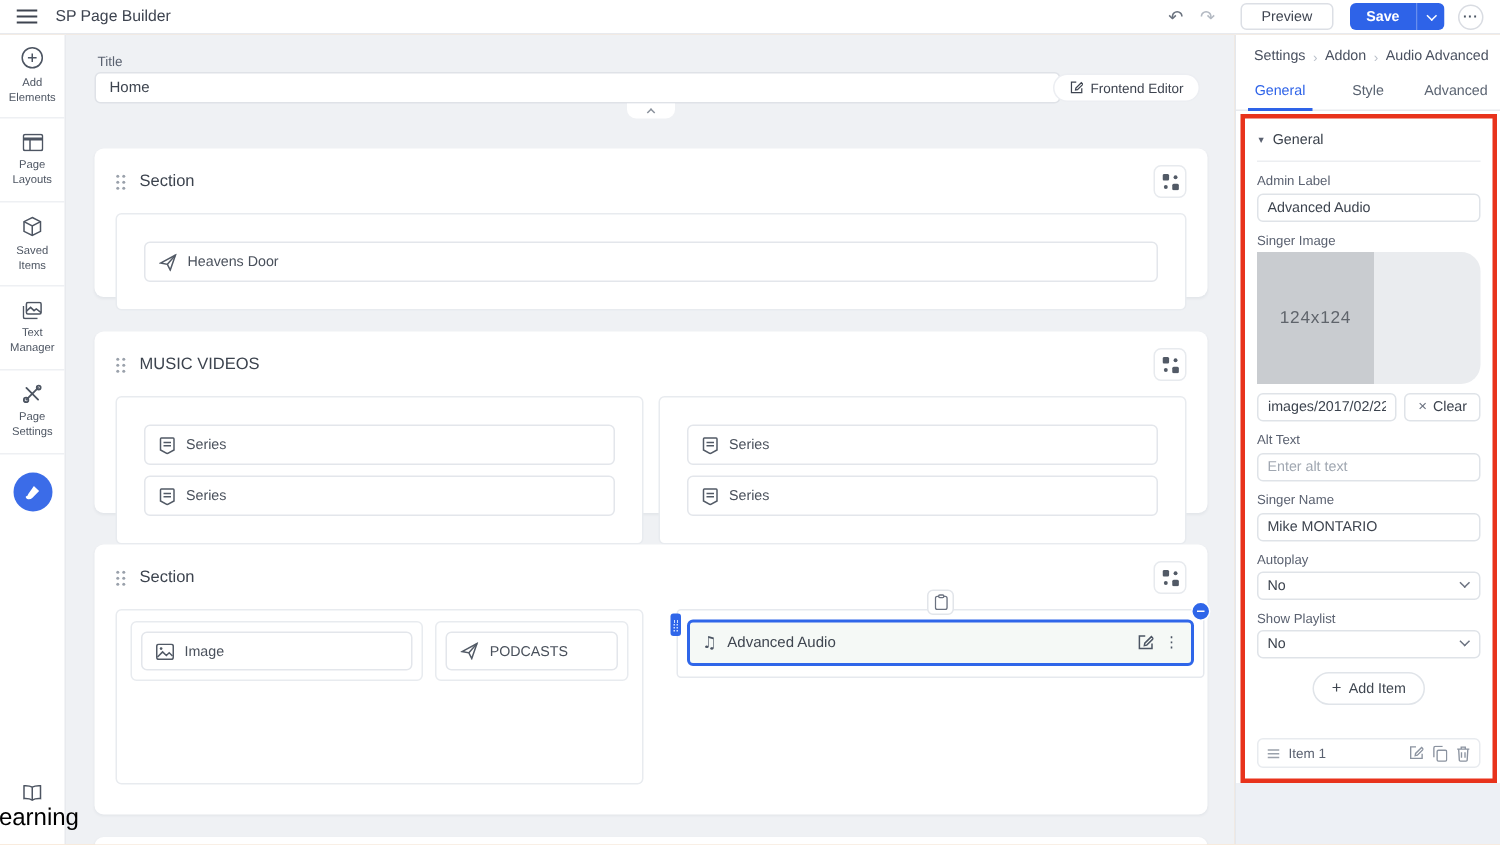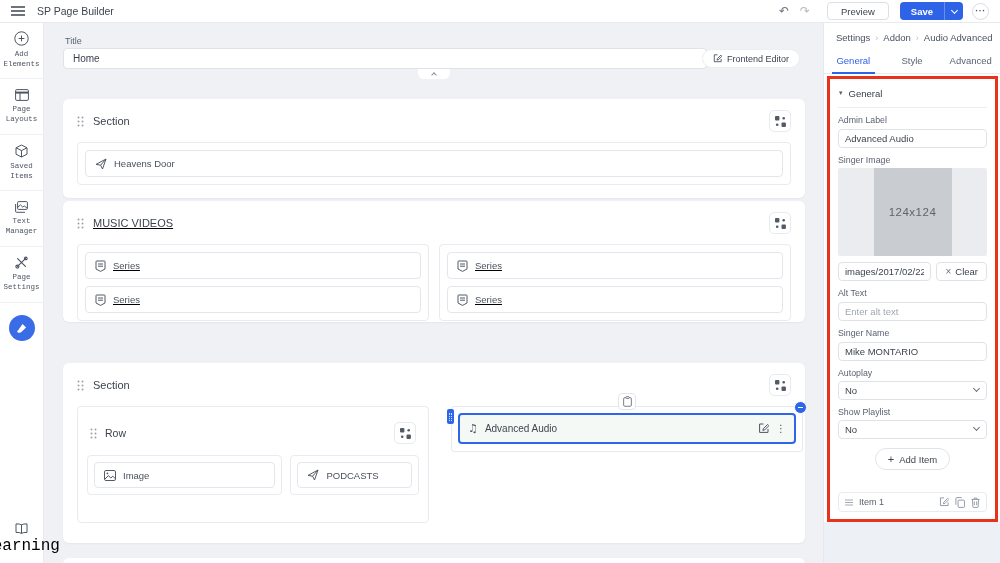--- a/index.html
+++ b/index.html
@@ -23,21 +23,21 @@
                 border-radius:0 4px 4px 0; display:flex; align-items:center; justify-content:center; color:#fff; }
   .btn-more { width:17px; height:17px; border:1px solid #d9dce2; border-radius:50%; background:#fff;
               display:flex; align-items:center; justify-content:center; font-size:9px; font-weight:700;
               color:#4b5563; letter-spacing:.5px; line-height:0; cursor:pointer; }
   .chev { display:inline-block; width:5px; height:5px; border-right:1.4px solid currentColor;
           border-bottom:1.4px solid currentColor; transform:rotate(45deg); margin-top:-2px; }
   .chev.up { transform:rotate(-135deg); margin-top:2px; }
 
   
   .sidebar { position:absolute; left:0; top:23px; width:44px; height:540px; background:#fff;
-             border-right:1px solid #e8eaee; display:flex; flex-direction:column; z-index:20;font-family:Liberation Mono, monospace; }
+             border-right:1px solid #e8eaee; display:flex; flex-direction:column; z-index:20; }
   .side-item { height:56px; display:flex; flex-direction:column; align-items:center; justify-content:center;
                gap:4px; border-bottom:1px solid #eef0f3; cursor:pointer; }
   .side-item .lbl { font-size:7.5px; color:#4d5562; text-align:center; line-height:1.3; padding:0 2px; }
   .assist-wrap { height:50px; display:flex; align-items:center; justify-content:center; }
   .assist { width:26px; height:26px; border-radius:50%; background:#3b6ce8; display:flex;
             align-items:center; justify-content:center; cursor:pointer; }
   .learning { margin-top:auto; height:48px; display:flex; flex-direction:column; align-items:center;
               justify-content:center; gap:3px; cursor:pointer; }
 
   
@@ -54,21 +54,21 @@
                    color:#8a919c; cursor:pointer; }
   .collapse-pill .chev { width:4px; height:4px; border-width:1.2px; }
 
   .card { position:absolute; left:19px; width:742px; background:#fff; border-radius:6px;
           box-shadow:0 1px 2px rgba(20,30,50,.05); }
   .sec-head { display:flex; align-items:center; gap:9px; padding:11px 14px 10px; }
   .sec-title { font-size:11px; color:#3c434e; }
   .opt-btn { margin-left:auto; width:22px; height:22px; border:1px solid #e7eaee; border-radius:5px;
              background:#fff; display:flex; align-items:center; justify-content:center; cursor:pointer; }
   .drag6 { cursor:grab; display:flex; }
-  .colbox { border:1px solid #e8ebef; border-radius:4px; padding:7px; background:#fff; }
+  .colbox { border:1px solid #e8ebef; border-radius:4px; padding:18px; background:#fff; }
   .addon { display:flex; align-items:center; gap:7px; border:1px solid #e3e6eb; border-radius:4px;
            height:27px; padding:0 9px; background:#fff; font-size:9.5px; color:#4a515c; cursor:pointer; }
   .wrap1 { margin:0 14px 14px; }
   .twocol { display:grid; grid-template-columns:1fr 1fr; gap:10px; margin:0 14px 14px;text-align:center; }
   .stack { display:flex; flex-direction:column; gap:7px; }
 
   .sec3-body { position:relative; margin:0 14px; height:120px; }
   .rowcard { position:absolute; left:0; top:0; width:352px; height:117px; border:1px solid #e8ebef;
              border-radius:4px; background:#fff; padding:7px 9px; }
   .row-head { display:flex; align-items:center; gap:8px; padding:8px 3px 11px; }
@@ -111,21 +111,21 @@
 
   .redbox { position:absolute; left:3px; top:53px; width:171px; height:446px; border:3px solid #e8331c;
             background:#fff; padding:3px 8px 8px; overflow:hidden; }
   .acc-head { display:flex; align-items:center; gap:6px; padding:6px 1px 8px; border-bottom:1px solid #eceef1;
               font-size:9.5px; color:#3a414b; cursor:pointer; }
   .caret { font-family:"DejaVu Sans", sans-serif; font-size:7px; color:#5a6170; line-height:1; }
   .flabel { font-size:8.8px; color:#5a6170; margin:7px 0 3px; }
   .finput { width:100%; height:19px; border:1px solid #dfe3e8; border-radius:4px; padding:0 6px;
             font-size:9.5px; color:#3c434e; background:#fff; font-family:inherit; }
   .finput::placeholder { color:#a0a7b1; }
-  .img-preview { height:88px; background:#eaecef; display:flex; justify-content:center; border-radius:2px; cursor:pointer; }
+  .img-preview { height:88px; background:#eaecef; display:flex; border-radius:13px; cursor:pointer; }
   .img-inner { width:78px; background:#c9ccd0; display:flex; align-items:center; justify-content:center;
                font-size:11.5px; color:#5f646b; letter-spacing:.5px; }
   .path-row { display:flex; gap:5px; margin-top:6px; }
   .path-row .finput { flex:1; min-width:0; }
   .clear-btn { display:flex; align-items:center; gap:4px; border:1px solid #dfe3e8; border-radius:4px;
                height:19px; padding:0 8px; font-size:9.5px; color:#3c434e; background:#fff; cursor:pointer;
                flex:none; }
   .clear-x { color:#6b7280; font-size:10px; line-height:1; }
   .selbox { position:relative; }
   .selbox .chev { position:absolute; right:8px; top:7px; color:#6b7280; }
@@ -277,21 +277,21 @@
             <svg width="12" height="12" viewBox="0 0 12 12" fill="none" stroke="#525a66">
                 <path d="M1 6.4 11 1 7.5 11 5.6 7.2Z"></path>
                 <path d="M5.6 7.2 11 1"></path>
               </svg>
           </span>
           <span>Heavens Door</span>
         </div>
       </div>
     </div>
 
-    <div class="card" style="top:178px; height:121px;text-decoration:underline;">
+    <div class="card" style="top:198px; height:121px;">
       <div class="sec-head">
         <span class="ic drag6">
           <svg width="7" height="11" viewBox="0 0 7 11" fill="#9aa1ab">
               <circle cx="1.5" cy="1.5" r="1"></circle>
               <circle cx="5.5" cy="1.5" r="1"></circle>
               <circle cx="1.5" cy="5.5" r="1"></circle>
               <circle cx="5.5" cy="5.5" r="1"></circle>
               <circle cx="1.5" cy="9.5" r="1"></circle>
               <circle cx="5.5" cy="9.5" r="1"></circle>
             </svg>
@@ -367,41 +367,20 @@
           <svg width="11" height="11" viewBox="0 0 11 11" fill="#525a66">
               <rect x="0" y="0" width="4.4" height="4.4" rx="1"></rect>
               <circle cx="8.7" cy="2.2" r="1.3"></circle>
               <circle cx="2.2" cy="8.7" r="1.3"></circle>
               <rect x="6.5" y="6.5" width="4.4" height="4.4" rx="1"></rect>
             </svg>
         </span>
       </div>
       <div class="sec3-body">
         <div class="rowcard">
-          <div class="row-head">
-            <span class="ic drag6">
-              <svg width="7" height="11" viewBox="0 0 7 11" fill="#9aa1ab">
-                  <circle cx="1.5" cy="1.5" r="1"></circle>
-                  <circle cx="5.5" cy="1.5" r="1"></circle>
-                  <circle cx="1.5" cy="5.5" r="1"></circle>
-                  <circle cx="5.5" cy="5.5" r="1"></circle>
-                  <circle cx="1.5" cy="9.5" r="1"></circle>
-                  <circle cx="5.5" cy="9.5" r="1"></circle>
-                </svg>
-            </span>
-            <span class="row-title">Row</span>
-            <span class="opt-btn">
-              <svg width="11" height="11" viewBox="0 0 11 11" fill="#525a66">
-                  <rect x="0" y="0" width="4.4" height="4.4" rx="1"></rect>
-                  <circle cx="8.7" cy="2.2" r="1.3"></circle>
-                  <circle cx="2.2" cy="8.7" r="1.3"></circle>
-                  <rect x="6.5" y="6.5" width="4.4" height="4.4" rx="1"></rect>
-                </svg>
-            </span>
-          </div>
           <div class="row-cols">
             <div class="colbox">
               <div class="addon">
                 <span class="ic">
                   <svg width="12" height="11" viewBox="0 0 12 11" fill="none" stroke="#525a66">
                       <rect x="0.5" y="0.5" width="11" height="10" rx="1.4"></rect>
                       <circle cx="3.4" cy="3.4" r="0.9" fill="#525a66" stroke="none"></circle>
                       <path d="M1 9 4.4 5.6 6.9 8 8.8 6.2 11 8.3"></path>
                     </svg>
                 </span>

